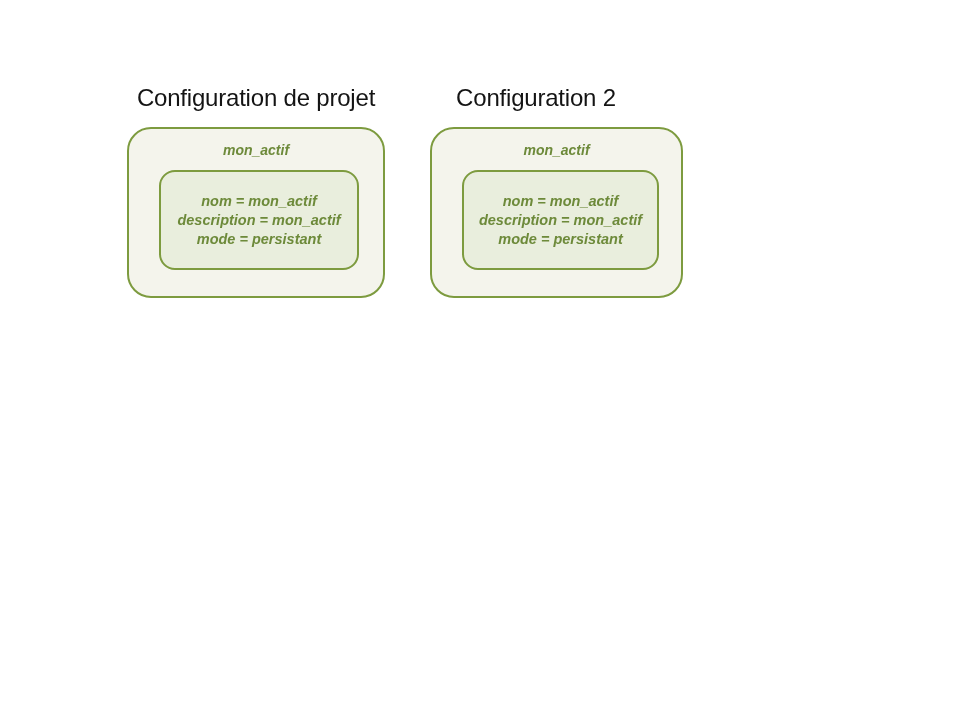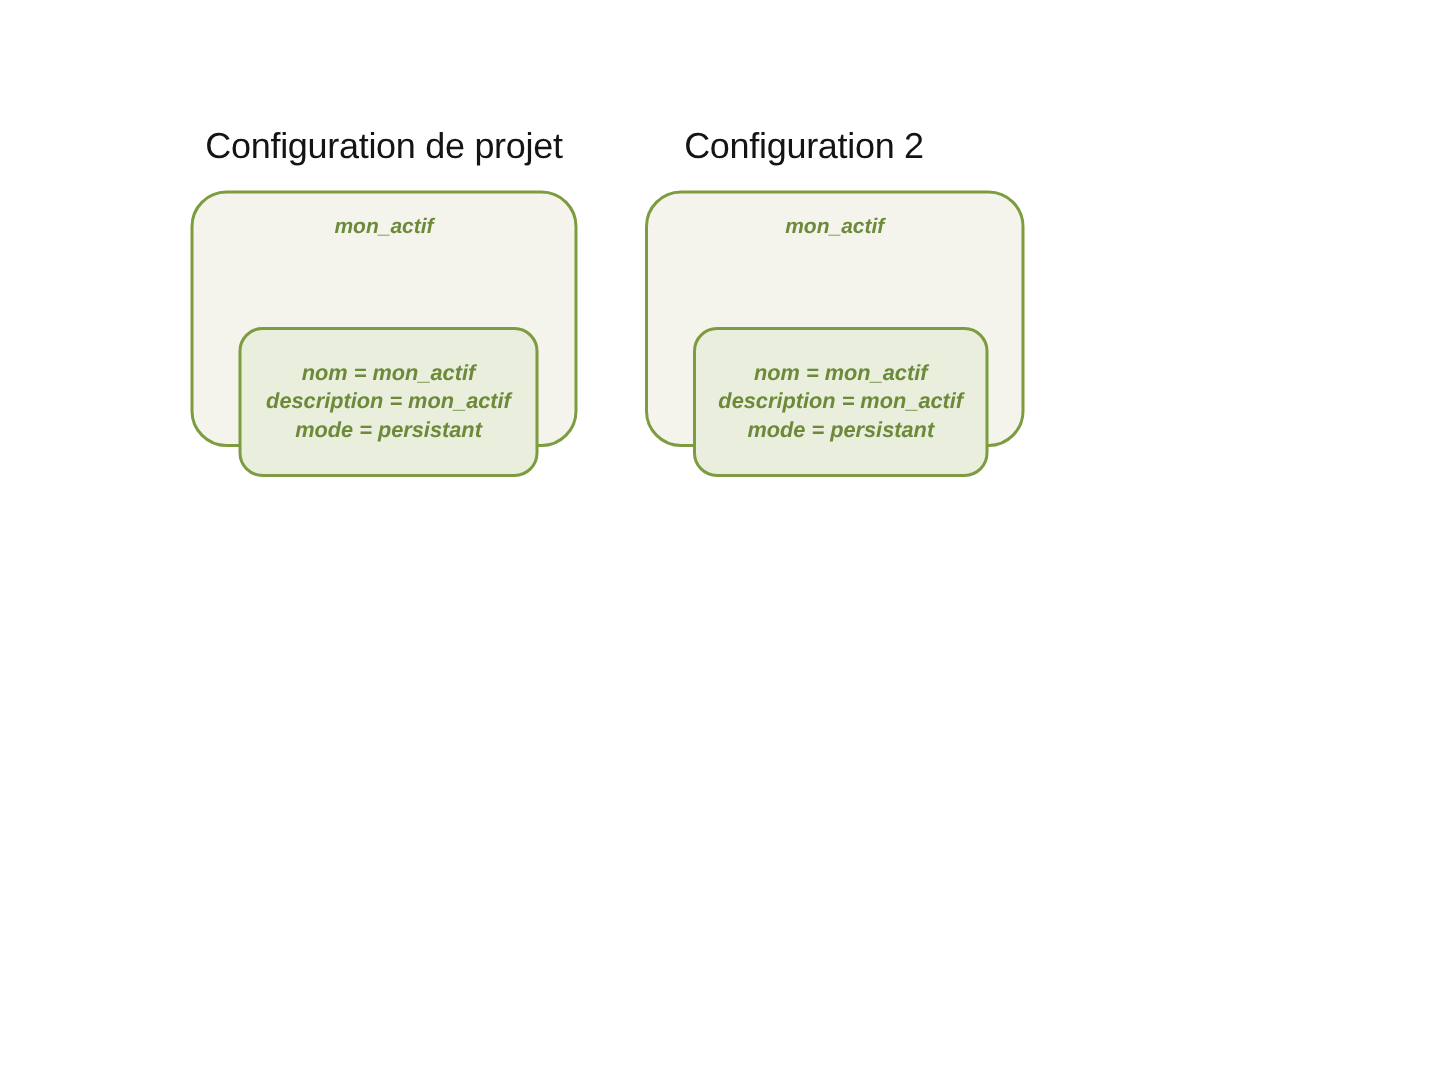--- a/index.html
+++ b/index.html
@@ -66,21 +66,20 @@
   .inner-box {
     position: absolute;
     box-sizing: border-box;
     background: #e9eedd;
     border: 2.5px solid #7d9b3f;
     border-radius: 16px;
     display: flex;
     flex-direction: column;
     align-items: center;
     justify-content: center;
-    margin-top: 48px;
   }
 
   .attr-line {
     color: #6d8a3a;
     font-family: "Liberation Sans", sans-serif;
     font-style: italic;
     font-weight: bold;
     font-size: 14.5px;
     line-height: 19px;
     white-space: nowrap;

